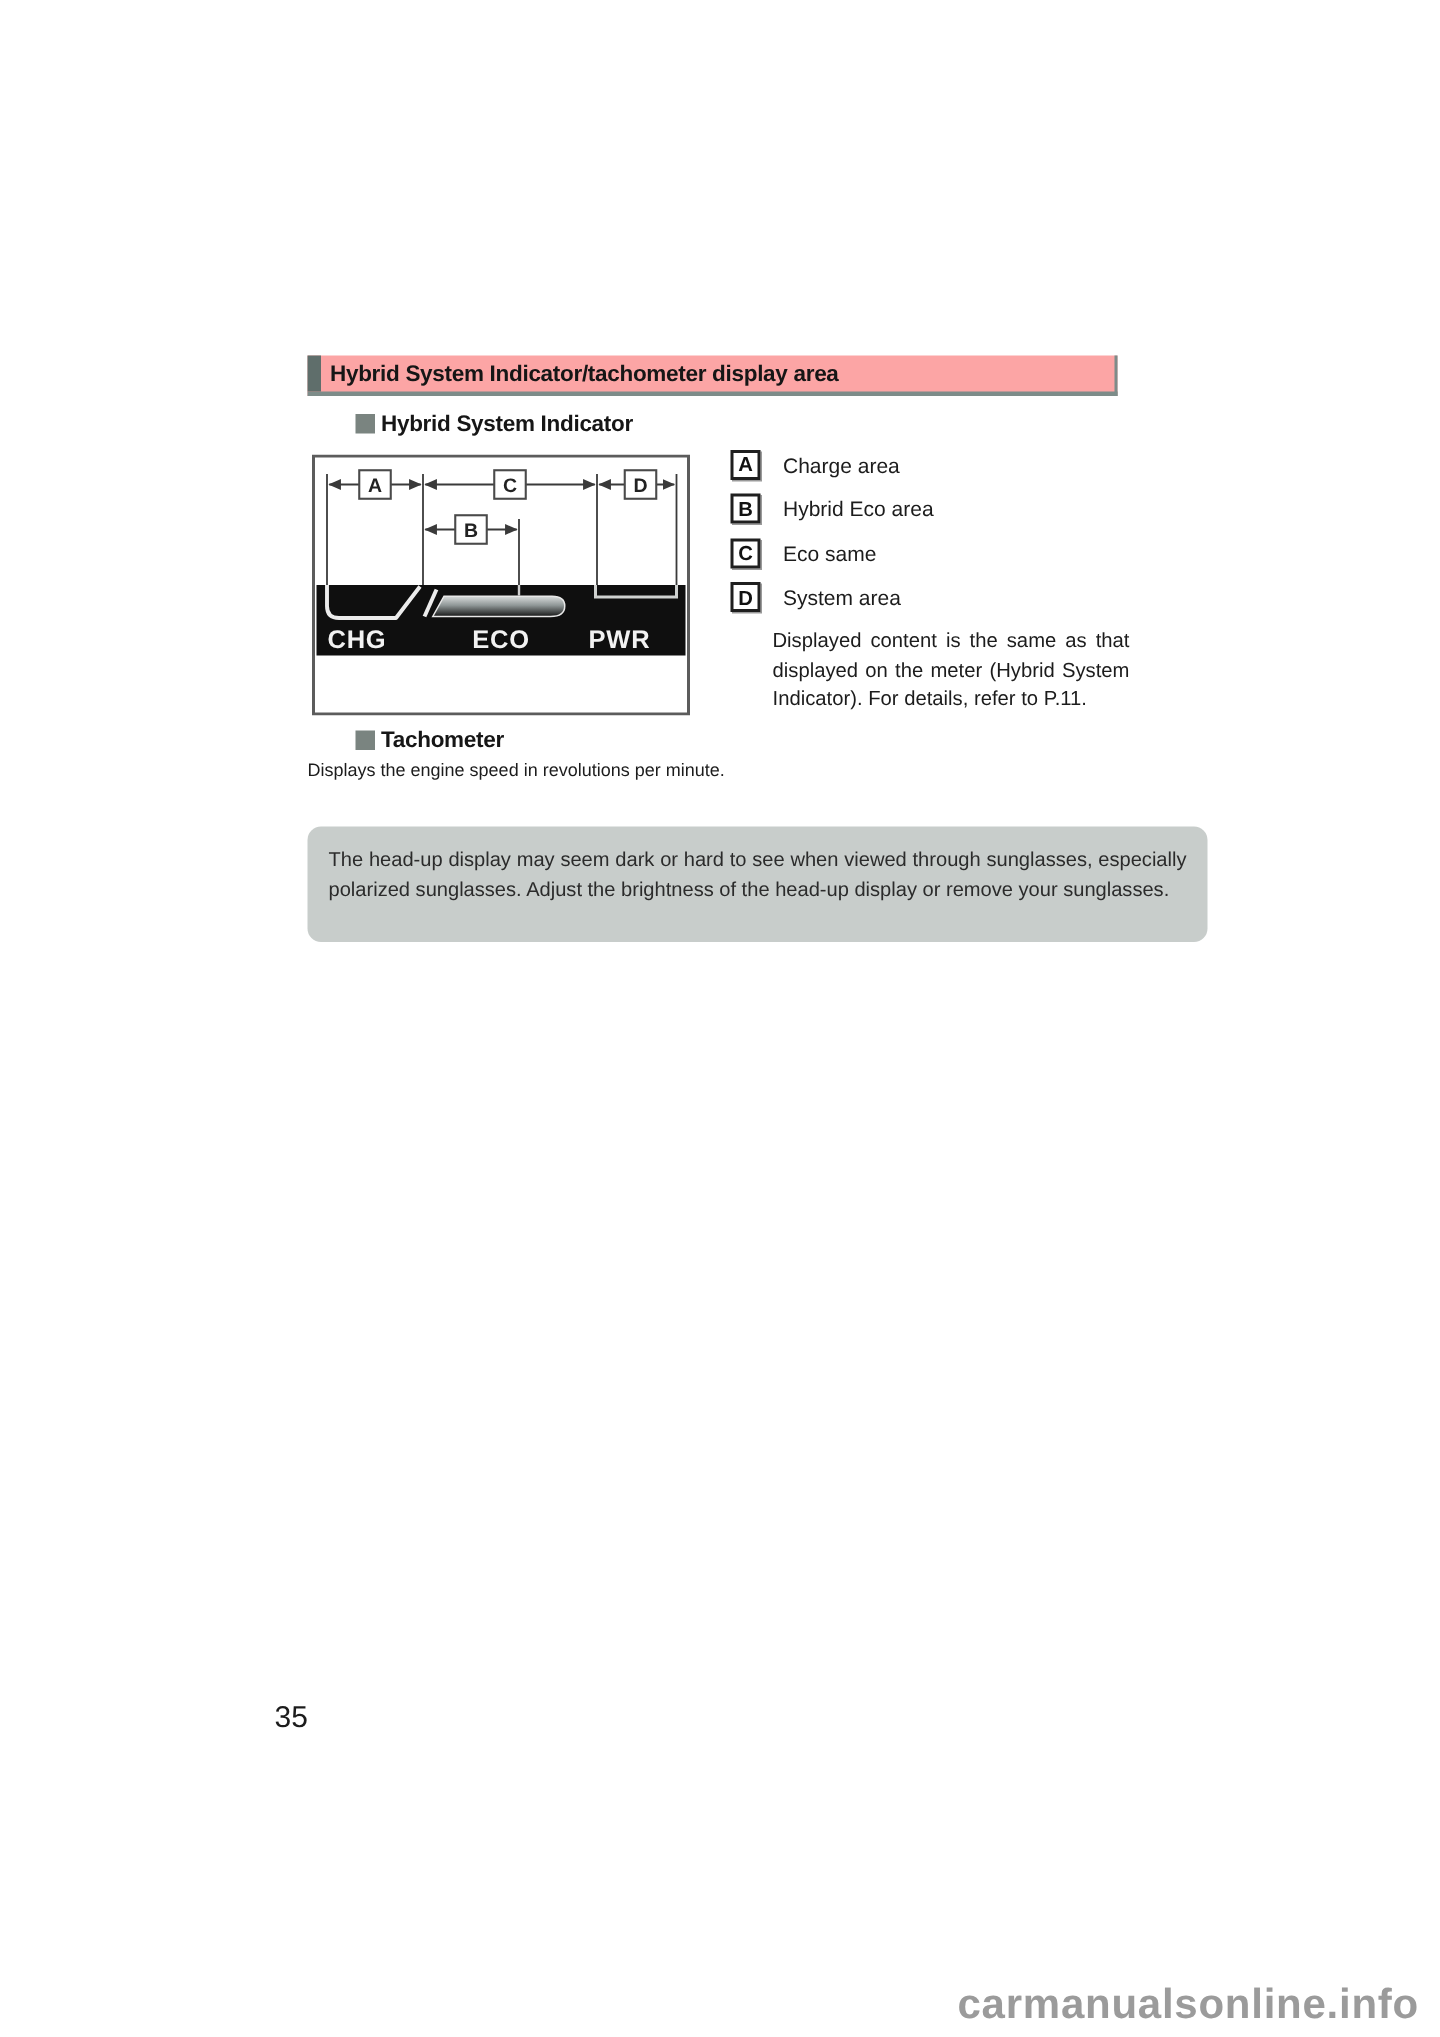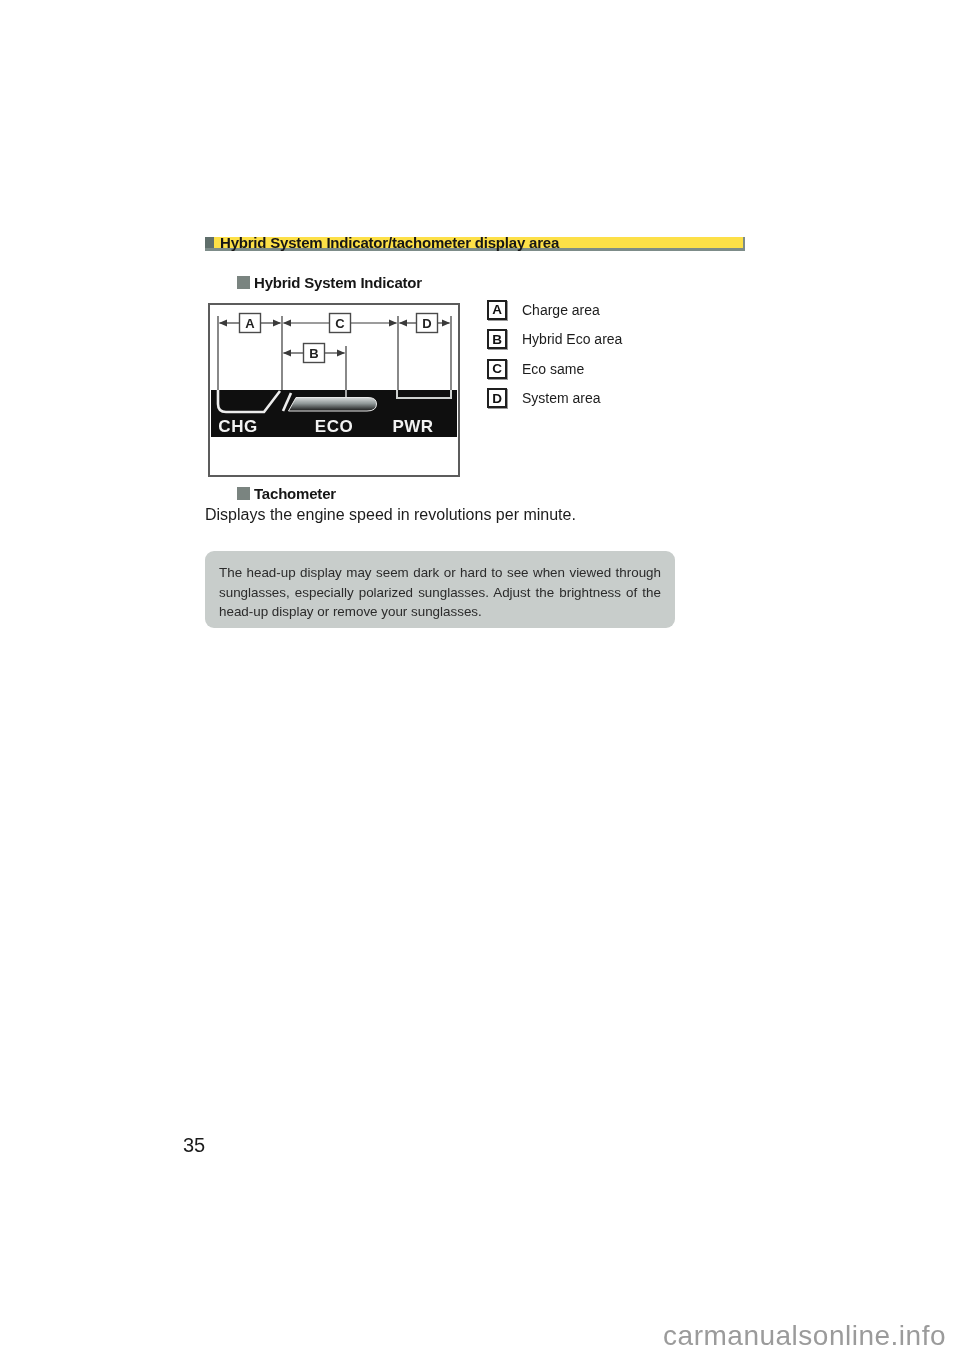--- a/index.html
+++ b/index.html
@@ -3,22 +3,22 @@
 <meta charset="utf-8">
 <style>
   html,body { margin:0; padding:0; background:#ffffff; }
   .page {
     position:relative; width:960px; height:1358px; background:#ffffff;
     font-family:"Liberation Sans", sans-serif; overflow:hidden; color:#1c1c1c;
   }
 
   
   .header-bar {
-    position:absolute; left:205px; top:237px; width:540px; height:14px;
-    background:#fde047; box-sizing:border-box;
+    position:absolute; left:205px; top:237px; width:540px; height:27px;
+    background:#fca5a5; box-sizing:border-box;
     border-right:2px solid #7d8c89; border-bottom:3px solid #7d8c89;
     display:flex; align-items:center;
   }
   .header-accent {
     position:absolute; left:0; top:0; width:9px; height:100%; background:#5f6e6b;
   }
   .header-title {
     margin-left:15px; font-size:15px; font-weight:bold; color:#161616; letter-spacing:-0.2px;
   }
 
@@ -44,34 +44,34 @@
     display:flex; align-items:center; justify-content:center;
     font-weight:bold; font-size:13.5px; color:#111; flex:none;
   }
   .legend-label { margin-left:15px; font-size:14px; color:#1c1c1c; }
   .legend-para {
     margin-left:28px; margin-top:7px; width:238px;
     font-size:13.5px; line-height:19.5px; text-align:justify; color:#1c1c1c;
   }
 
   
-  .body-text { position:absolute; left:205px; top:506px; font-size:16px; color:#1c1c1c; }
+  .body-text { position:absolute; left:205px; top:506px; font-size:12px; color:#1c1c1c; }
 
   
   .callout {
-    position:absolute; left:205px; top:551px; width:470px; height:77px;
+    position:absolute; left:205px; top:551px; width:600px; height:77px;
     background:#c8cdcb; border-radius:9px; box-sizing:border-box;
     padding:12px 14px; font-size:13.4px; line-height:19.5px;
     text-align:justify; color:#2b2b2b;
   }
 
   
   .page-number { position:absolute; left:183px; top:1134px; font-size:20px; color:#1c1c1c; }
   .watermark {
-    position:absolute; right:14px; top:1320px; font-size:28px; color:#9b9b9b; letter-spacing:0.5px;
+    position:absolute; right:14px; top:1320px; font-size:28px; color:#9b9b9b; letter-spacing:0.5px;font-weight:bold;
   }
 </style>
 </head>
 <body>
 
 <div class="page">
 
   <div class="header-bar">
     <div class="header-accent"></div>
     <div class="header-title">Hybrid System Indicator/tachometer display area</div>
@@ -153,20 +153,21 @@
       <span class="legend-label">Hybrid Eco area</span>
     </div>
     <div class="legend-row">
       <span class="badge">C</span>
       <span class="legend-label">Eco same</span>
     </div>
     <div class="legend-row">
       <span class="badge">D</span>
       <span class="legend-label">System area</span>
     </div>
+    <div class="legend-para">Displayed content is the same as that displayed on the meter (Hybrid System Indicator). For details, refer to P.11.</div>
   </div>
 
   <div class="section-heading" style="top:485px;">
     <span class="bullet"></span>
     <span>Tachometer</span>
   </div>
   <div class="body-text">Displays the engine speed in revolutions per minute.</div>
 
   <div class="callout">The head-up display may seem dark or hard to see when viewed through sunglasses, especially polarized sunglasses. Adjust the brightness of the head-up display or remove your sunglasses.</div>
 

